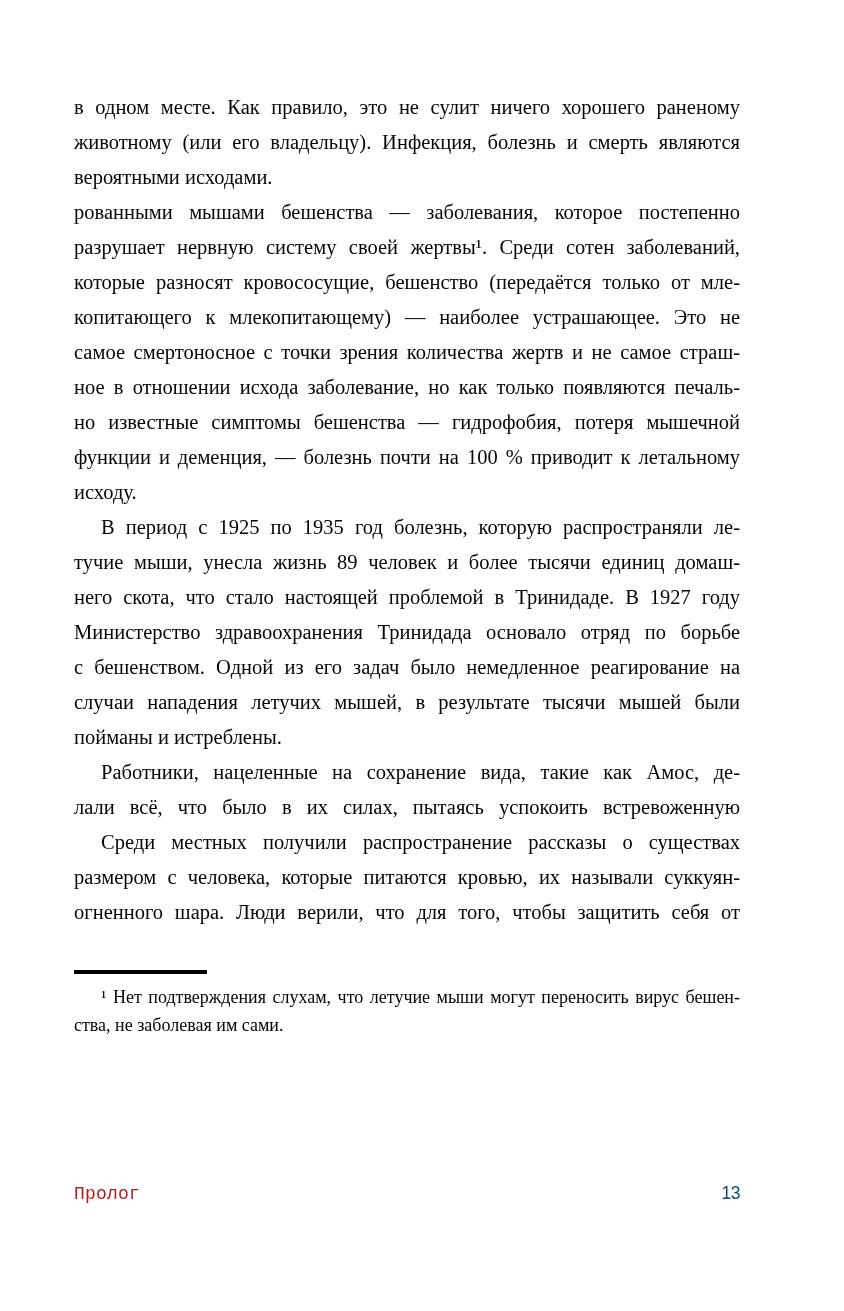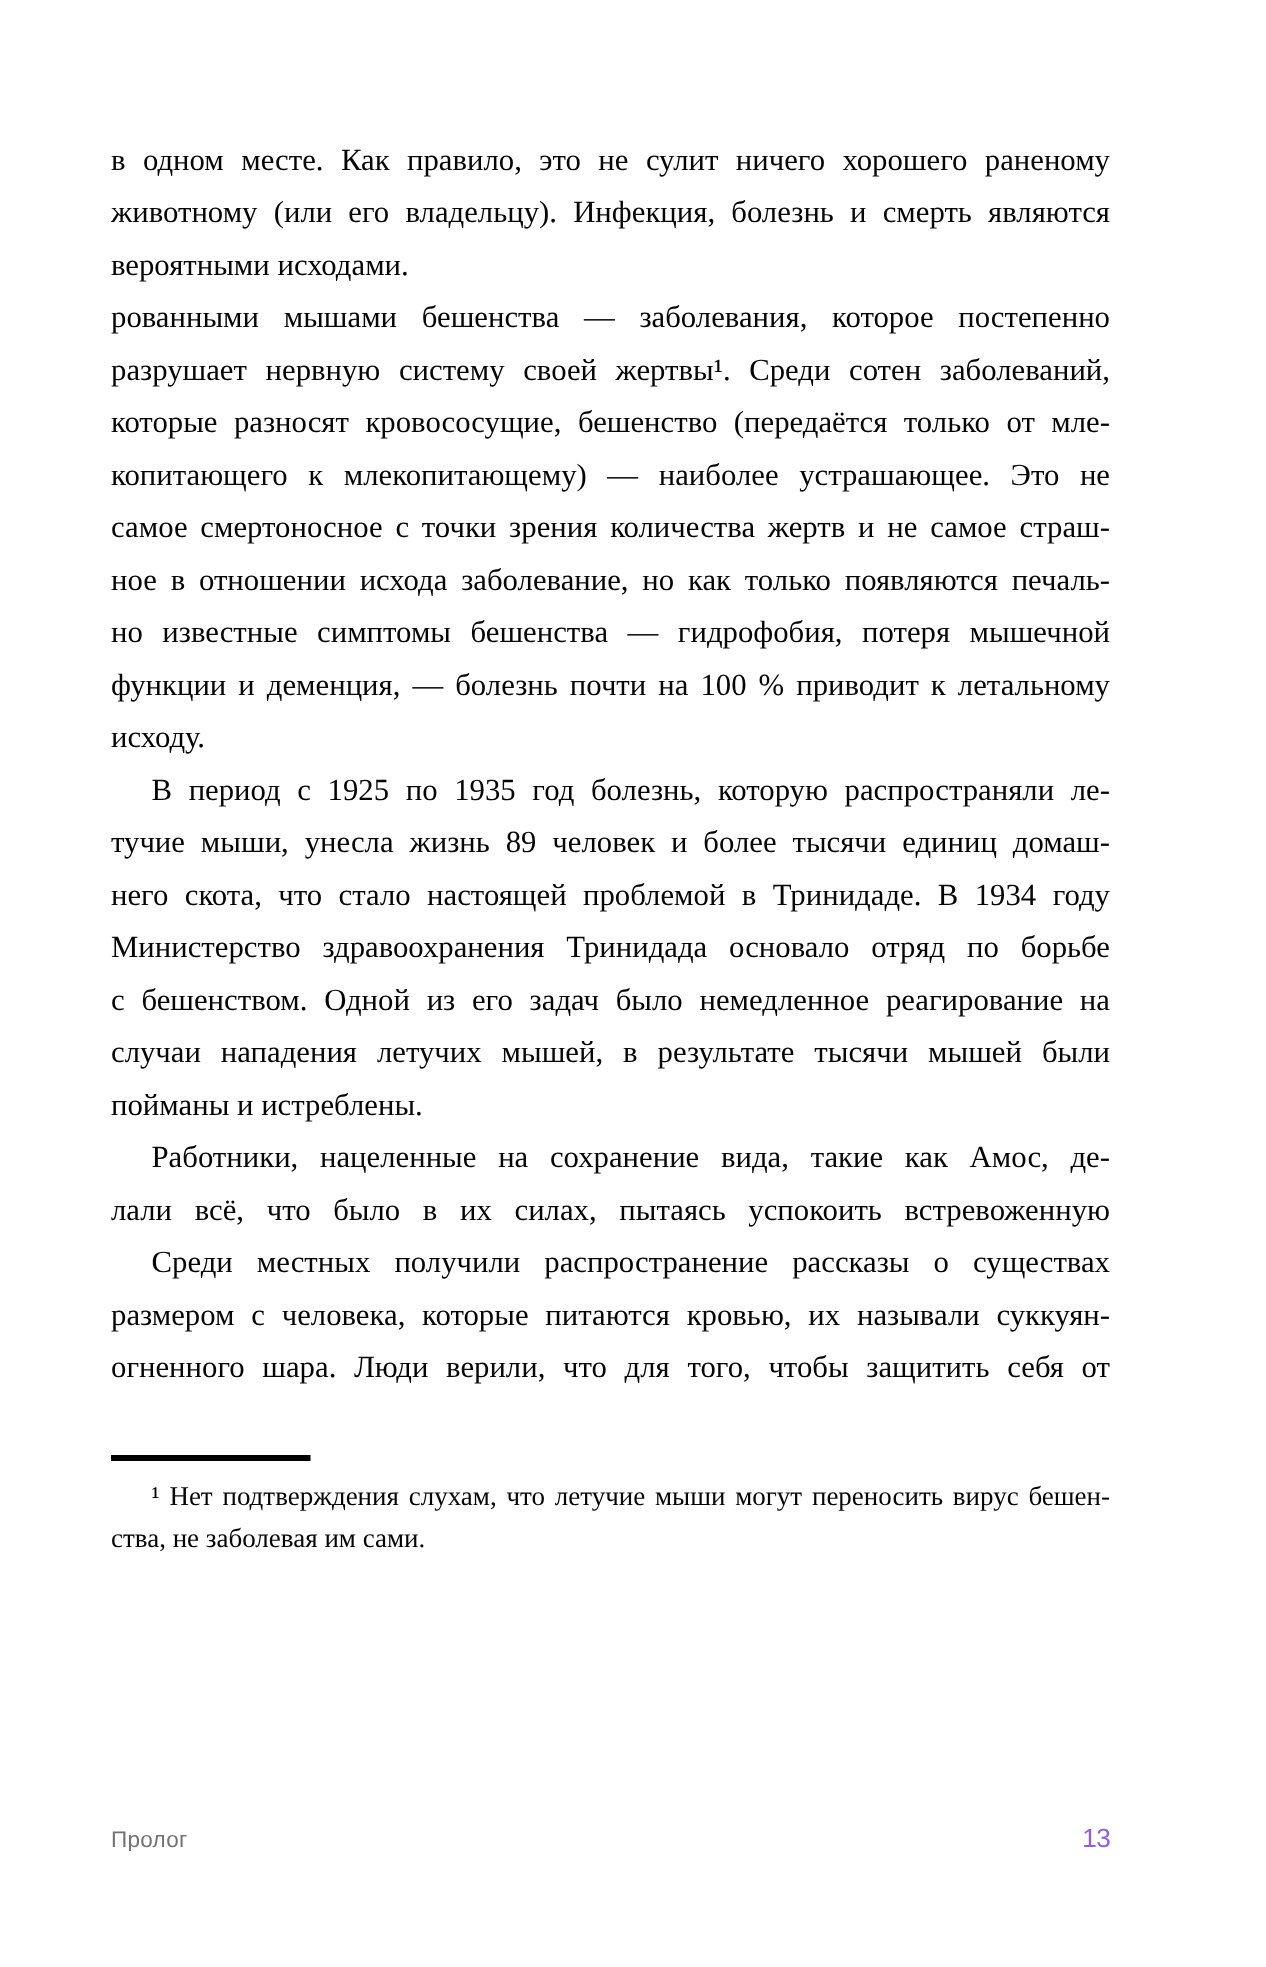--- a/index.html
+++ b/index.html
@@ -49,29 +49,29 @@
     position: absolute;
     left: 74px;
     top: 1183px;
     width: 666px;
     display: flex;
     justify-content: space-between;
     align-items: baseline;
     font-family: "Liberation Sans", sans-serif;
   }
   .footer-section {
-    font-size: 15px;
-    color: #737373;
+    font-size: 18px;
+    color: #b91c1c;
     letter-spacing: 0.2px;
+    font-family: Liberation Mono, monospace;
   }
   .footer-page-number {
     font-size: 17.5px;
-    color: #8b5cf6;
+    color: #0c4a6e;
     letter-spacing: -0.5px;
-    margin-top: 32px;
   }
 </style>
 </head>
 <body>
 
 <div class="page">
   <div class="text-block">
 
     <div>
       <div class="line just">в одном месте. Как правило, это не сулит ничего хорошего раненому</div>
@@ -87,21 +87,21 @@
       <div class="line just">самое смертоносное с точки зрения количества жертв и не самое страш-</div>
       <div class="line just">ное в отношении исхода заболевание, но как только появляются печаль-</div>
       <div class="line just">но известные симптомы бешенства — гидрофобия, потеря мышечной</div>
       <div class="line just">функции и деменция, — болезнь почти на 100 % приводит к летальному</div>
       <div class="line last">исходу.</div>
     </div>
 
     <div>
       <div class="line just indent">В период с 1925 по 1935 год болезнь, которую распространяли ле-</div>
       <div class="line just">тучие мыши, унесла жизнь 89 человек и более тысячи единиц домаш-</div>
-      <div class="line just">него скота, что стало настоящей проблемой в Тринидаде. В 1934 году</div>
+      <div class="line just">него скота, что стало настоящей проблемой в Тринидаде. В 1927 году</div>
       <div class="line just">Министерство здравоохранения Тринидада основало отряд по борьбе</div>
       <div class="line just">с бешенством. Одной из его задач было немедленное реагирование на</div>
       <div class="line just">случаи нападения летучих мышей, в результате тысячи мышей были</div>
       <div class="line last">пойманы и истреблены.</div>
     </div>
 
     <div>
       <div class="line just indent">Работники, нацеленные на сохранение вида, такие как Амос, де-</div>
       <div class="line just">лали всё, что было в их силах, пытаясь успокоить встревоженную</div>
     </div>

